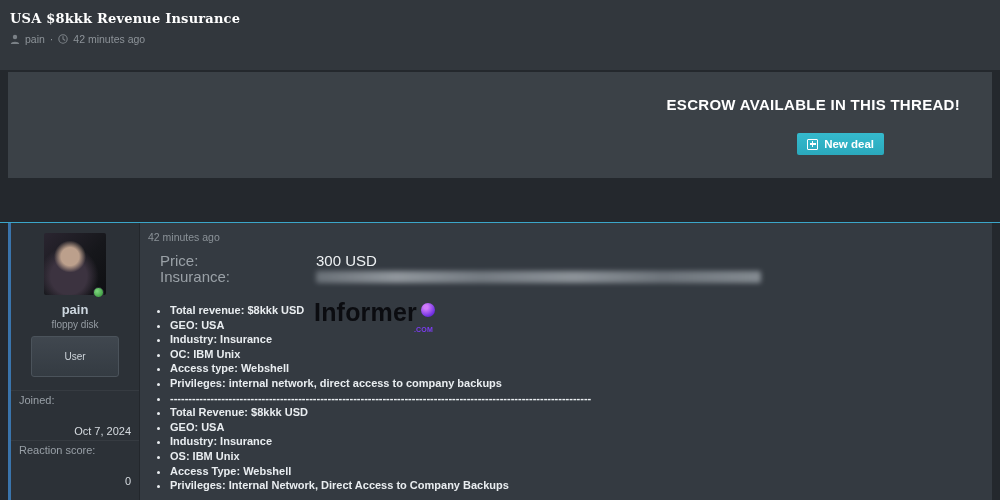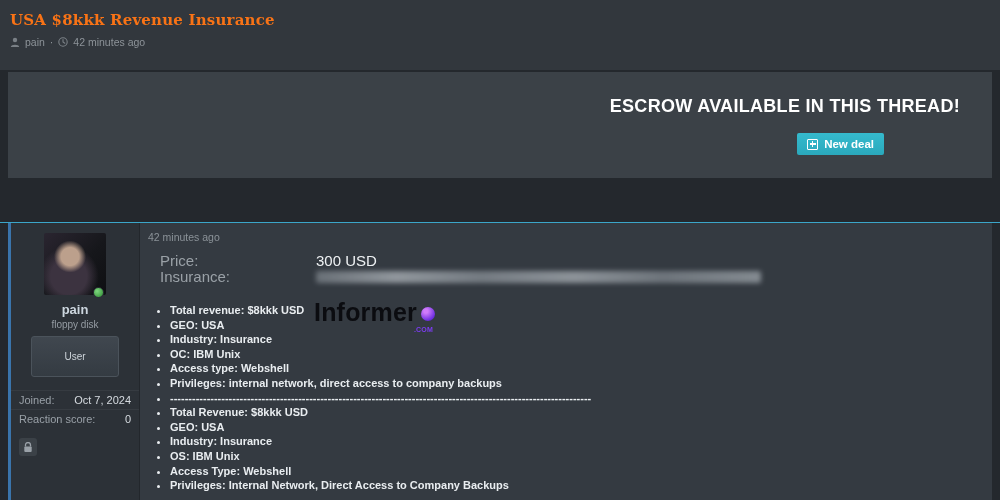--- a/index.html
+++ b/index.html
@@ -2,28 +2,28 @@
 <html><head>
 <meta charset="utf-8">
 <style>
   * { margin:0; padding:0; box-sizing:border-box; }
   html,body { background:#1f2327; }
   body { font-family:"Liberation Sans", sans-serif; }
   .page { position:relative; width:1000px; height:500px; overflow:hidden; background:#24282d; }
 
   
   .top-header { height:70px; background:#32373d; padding:11px 16px 0 10px; }
-  .thread-title { font-family:"DejaVu Serif", serif; font-size:15px; font-weight:700; color:#f97316; letter-spacing:.2px; }
+  .thread-title { font-family:"DejaVu Serif", serif; font-size:13px; font-weight:700; color:#ffffff; letter-spacing:.2px; }
   .thread-meta { margin-top:7px; display:flex; align-items:center; gap:5px; font-size:10.5px; color:#8d9399; }
   .thread-meta a { color:#8d9399; text-decoration:none; }
   .meta-icon { display:inline-flex; opacity:.8; }
 
   
   .banner { position:relative; height:106px; margin:2px 8px 0 8px; background:#3b4147; }
-  .escrow-text { position:absolute; top:24px; right:32px; font-size:18px; font-weight:700; color:#ffffff; letter-spacing:.3px; }
+  .escrow-text { position:absolute; top:24px; right:32px; font-size:15px; font-weight:700; color:#ffffff; letter-spacing:.3px; }
   .new-deal-btn { position:absolute; top:61px; right:108px; display:flex; align-items:center; gap:6px;
                   background:linear-gradient(#35bacd,#2aa9bd); color:#fff; border:none; border-radius:2px;
                   padding:5px 10px; font-size:11.5px; font-weight:700; cursor:pointer; font-family:inherit; }
   .plus-icon { position:relative; width:11px; height:11px; border:1.4px solid #fff; border-radius:1px; display:inline-block; }
   .plus-icon::before, .plus-icon::after { content:""; position:absolute; background:#fff; }
   .plus-icon::before { left:1.6px; right:1.6px; top:50%; height:1.4px; margin-top:-0.7px; }
   .plus-icon::after  { top:1.6px; bottom:1.6px; left:50%; width:1.4px; margin-left:-0.7px; }
 
   .spacer { height:44px; }
   .post-divider { height:1px; background:#3ba6c9; }
@@ -41,41 +41,41 @@
               linear-gradient(135deg, #2a2530 0%, #16171b 55%, #0e0f12 100%); }
   .online-dot { position:absolute; right:2px; bottom:-3px; width:11px; height:11px; border-radius:50%;
                 background:radial-gradient(circle at 35% 35%, #7ed87e, #2e8b33); border:1.5px solid #2c3137; }
   .username { display:block; margin-top:7px; font-size:13px; font-weight:700; color:#ccd6de; text-decoration:none; }
   .user-title { margin-top:2px; font-size:10px; color:#959ca3; }
   .user-badge { display:inline-block; margin-top:6px; width:88px; padding:14px 0; font-size:10px; color:#ccd3d9;
                 background:linear-gradient(#40474f,#343b42); border:1px solid #4b535b; border-radius:3px; }
   .user-stats { margin-top:13px; font-size:11px; }
   .stat-row { display:flex; justify-content:space-between; padding:3px 8px; border-top:1px solid rgba(255,255,255,0.05); }
   .stat-label { color:#99a0a7; }
-  .stat-value { color:#d6dbe0; }
+  .stat-value { color:#d6dbe0;margin-top:31px; }
   .lock-wrap { text-align:left; padding:10px 0 0 8px; }
   .lock-box { display:inline-flex; align-items:center; justify-content:center; width:18px; height:18px;
               background:#3b4147; border-radius:3px; }
 
   
   .post-body { position:relative; flex:1; padding:8px 16px 8px 8px; overflow:hidden; }
   .post-time { font-size:10.5px; color:#8b9298; margin-bottom:10px; cursor:pointer; }
   .kv-row { display:flex; align-items:center; font-size:15px; line-height:16px;margin-left:12px; }
   .kv-label { width:156px; flex:0 0 156px; color:#9aa1a7; }
   .kv-value { color:#eef1f3; }
   .blur-bar { display:inline-block; width:445px; height:12px; border-radius:2px; opacity:.8;
               background:linear-gradient(90deg,#767d84,#a8aeb4 18%,#848b92 37%,#a3a9af 58%,#7c838a 78%,#989fa5);
               filter:blur(2.6px); }
   .bullets { margin:18px 0 0 0; padding-left:22px; list-style:disc; }
   .bullets li { font-size:11px; font-weight:700; color:#e9edf0; line-height:14.6px; white-space:nowrap; }
 
   
   .watermark { position:absolute; left:174px; top:78px; color:#0b0c10; font-weight:800; line-height:.95;
                font-size:25px; letter-spacing:.2px; pointer-events:none; }
-  .wm-row { display:flex; align-items:center; }
+  .wm-row { display:flex; align-items:flex-start; }
   .wm-circle { width:14px; height:14px; border-radius:50%; margin-left:4px; margin-top:2px;
                background:radial-gradient(circle at 35% 30%, #d07bfa 15%, #6e2fe0 70%, #3c1a8c); }
   .wm-com { text-align:right; font-size:7px; font-weight:700; color:#7b3cf0; margin-top:2px; padding-right:2px; }
 
   svg { display:block; }
 </style>
 </head>
 <body>
 
 <div class="page">

